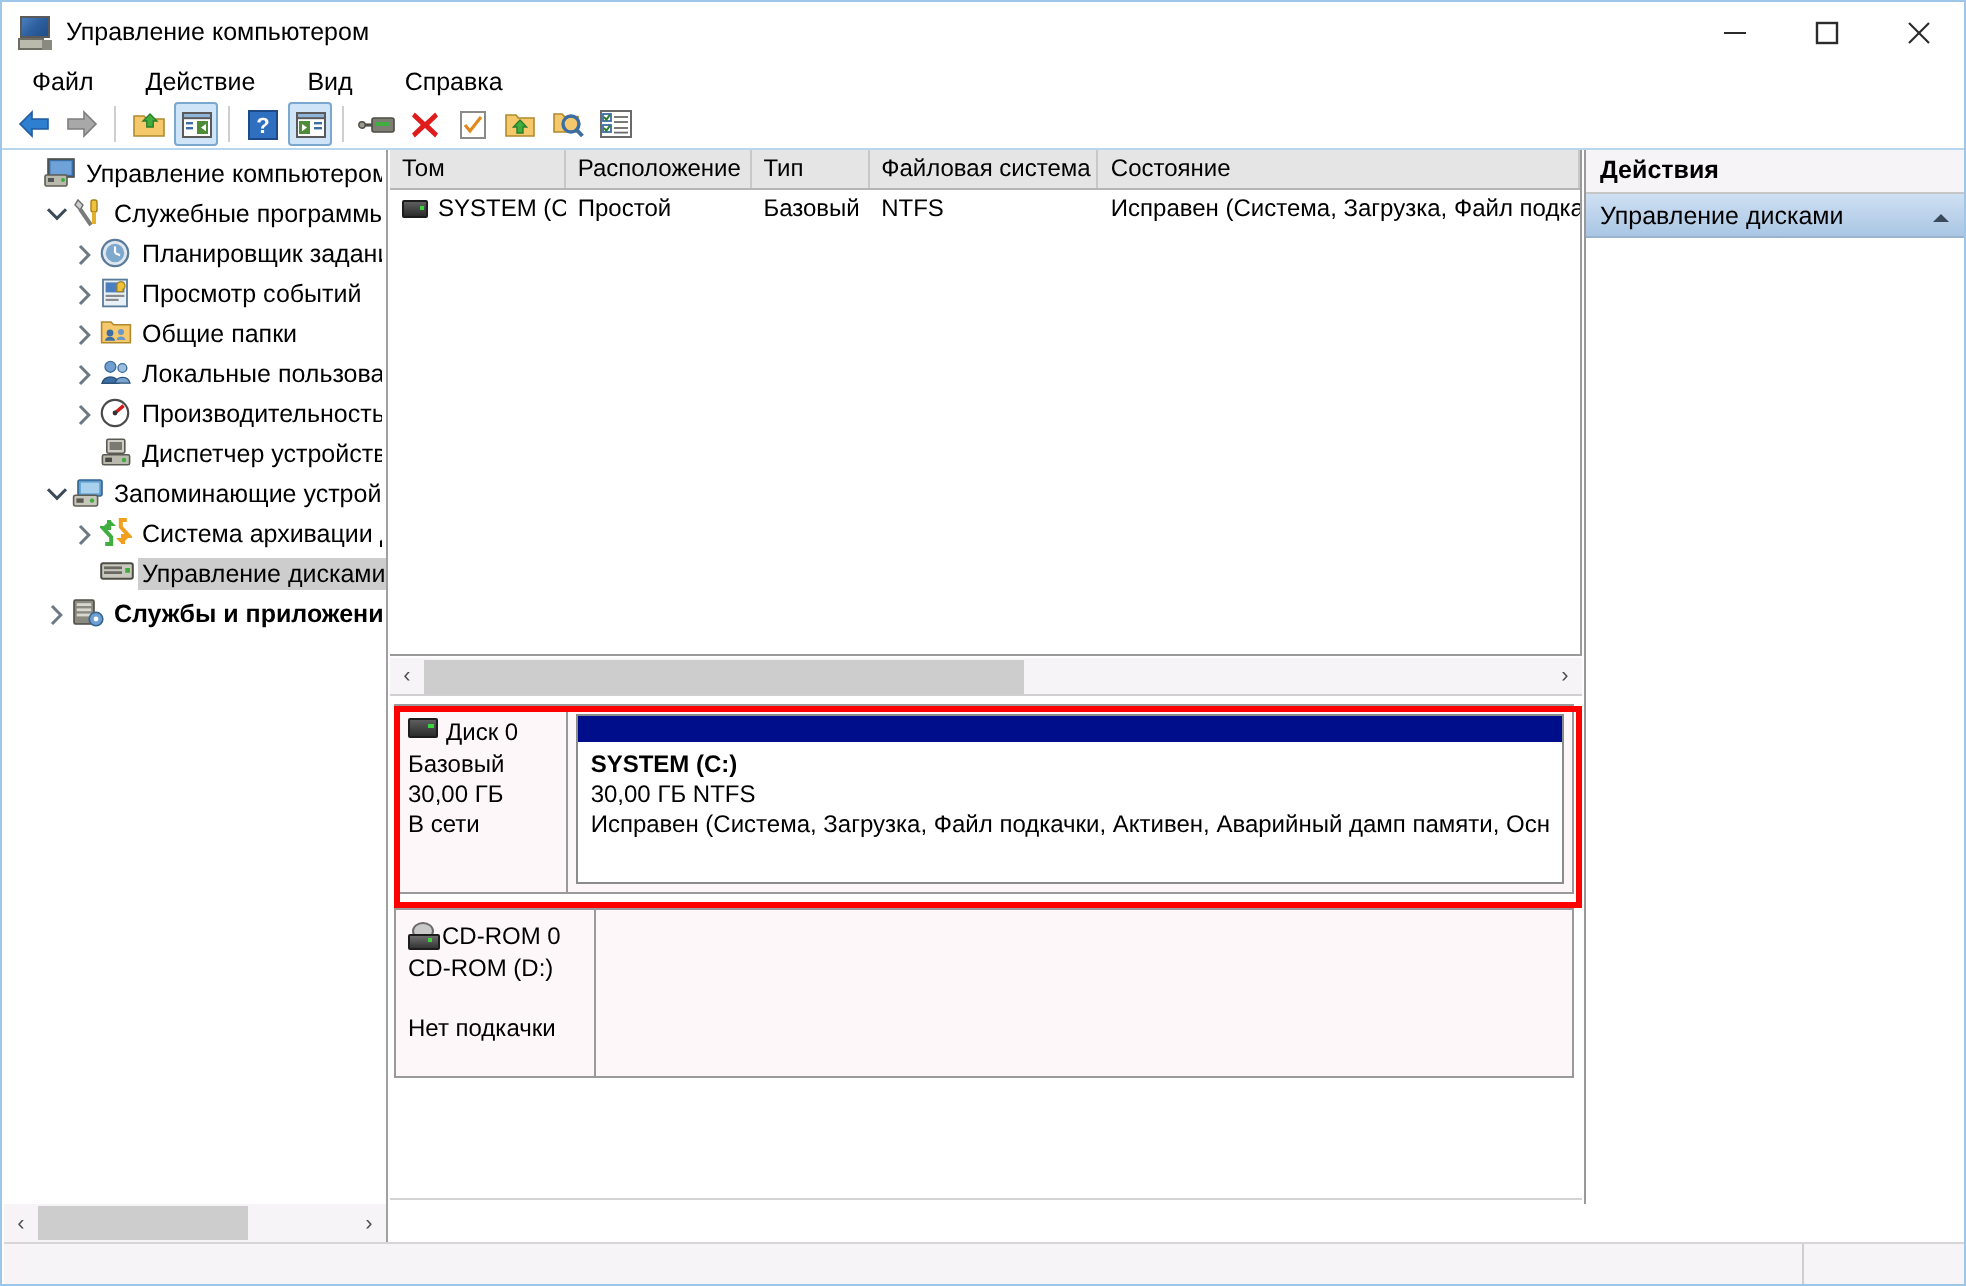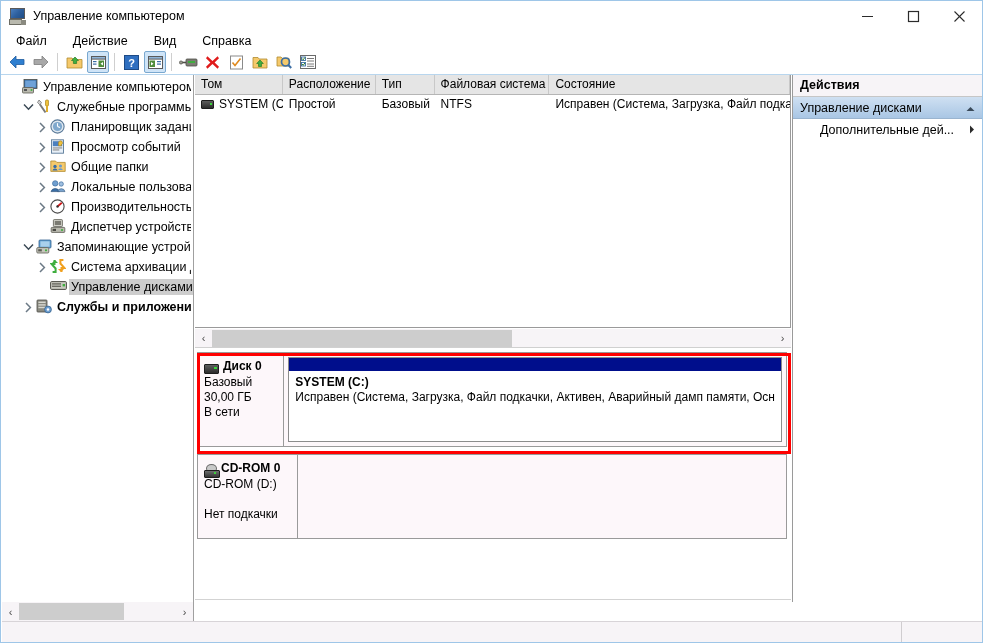--- a/index.html
+++ b/index.html
@@ -275,23 +275,23 @@
   .disk-info {
     width: 101px;
     background: #fdf7fa;
     border: 1px solid #9a9a9a;
     box-sizing: border-box;
     padding: 6px 0 0 6px;
     font-size: 12px;
     line-height: 15px;
   }
   .disk-info .dtitle {
-    font-weight: bold;
-    display: flex;
-    align-items: flex-end;
+    font-weight: normal;
+    display: flex;
+    align-items: flex-start;
     margin-bottom: 1px;
   }
   .dicon-hdd {
     display: inline-block;
     width: 13px; height: 8px;
     background: linear-gradient(#5d5d5d,#2c2c2c);
     border: 1px solid #1d1d1d;
     border-radius: 1px;
     margin-right: 4px;
     position: relative;
@@ -809,20 +809,21 @@
             </div>
             <div>Базовый</div>
             <div>30,00 ГБ</div>
             <div>В сети</div>
           </div>
           <div class="part-wrap">
             <div class="part">
               <div class="part-cap" style="background: rgb(0, 14, 140);"></div>
               <div class="part-body">
                 <div class="pname">SYSTEM  (C:)</div>
+                <div>30,00 ГБ NTFS</div>
                 <div>Исправен (Система, Загрузка, Файл подкачки, Активен, Аварийный дамп памяти, Осн</div>
               </div>
             </div>
           </div>
         </div>
         <div class="disk-row" style="top: 104px; width: 590px; height: 85px;">
           <div class="disk-info">
             <div class="dtitle">
               <span class="dicon-cd">
                 <span class="cd-disc"></span>
@@ -847,28 +848,20 @@
   <div class="actions-pane">
     <div class="act-title">Действия</div>
     <div class="act-group">
       <span class="gname">Управление дисками</span>
       <span>
         <svg width="9" height="6" viewBox="0 0 9 6">
             <path d="M0.5 5 L4.5 1 L8.5 5 Z" fill="#3a4a5a"></path>
           </svg>
       </span>
     </div>
-    <div class="act-item">
-      <span class="iname">Дополнительные дей...</span>
-      <span>
-        <svg width="6" height="9" viewBox="0 0 6 9">
-            <path d="M1 0.5 L5 4.5 L1 8.5 Z" fill="#2b2b2b"></path>
-          </svg>
-      </span>
-    </div>
   </div>
 
   <div class="statusbar">
     <div class="sb-pane p1"></div>
     <div class="sb-pane p2"></div>
   </div>
 
 </div>
 
 </body></html>

